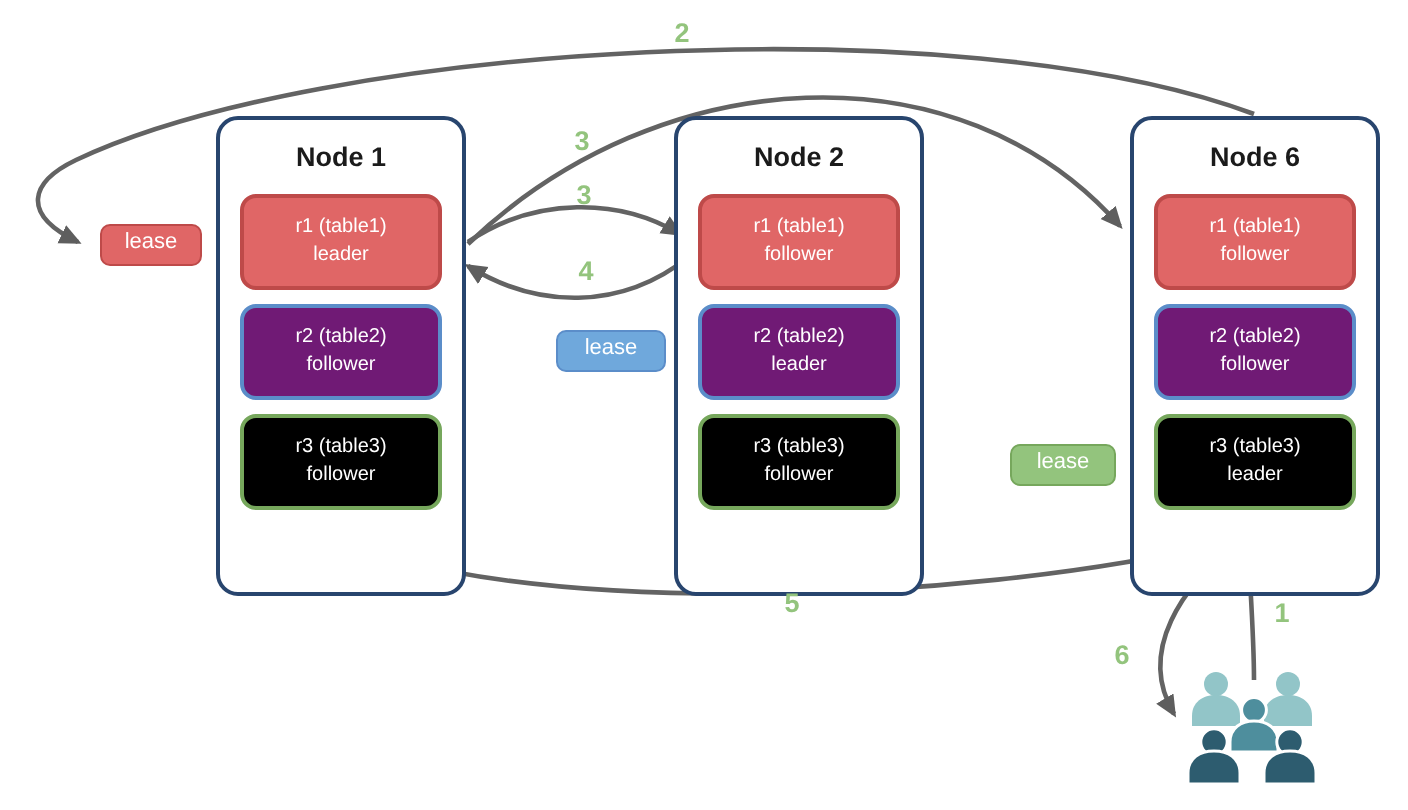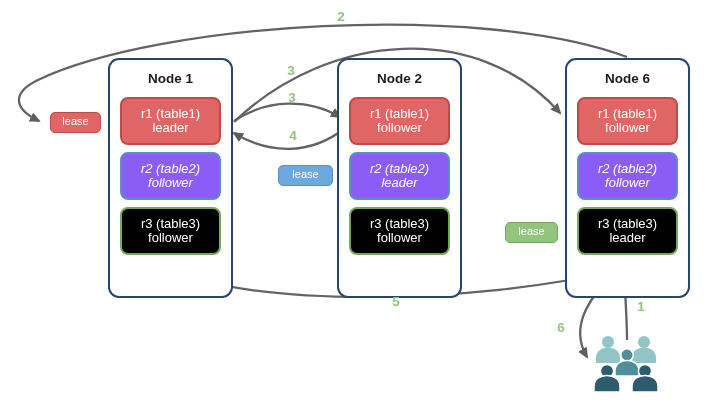--- a/index.html
+++ b/index.html
@@ -21,25 +21,25 @@
   .node-title {
     text-align:center; font-weight:bold; font-size:13.5px;
     color:#1b1b1b; margin-top:11px; margin-bottom:11px;
   }
 
   
   .replica {
     width:101px; height:48px; margin:0 auto 7px auto;
     border-radius:8px; box-sizing:border-box;
     display:flex; flex-direction:column; justify-content:center; align-items:center;
-    color:#ffffff; font-size:13px; line-height:14px; text-align:center;
+    color:#ffffff; font-size:10px; line-height:14px; text-align:center;
     border:2px solid transparent;
   }
   .replica.red   { background:#E06666; border-color:#BE4A49; }
-  .replica.blue  { background:#8b5cf6; border-color:#5B8DC9;font-style:italic; }
+  .replica.blue  { background:#701a75; border-color:#5B8DC9; }
   .replica.green { background:#000000; border-color:#76A75C; }
 
   
   .lease {
     position:absolute; box-sizing:border-box;
     color:#fff; font-size:11px; line-height:17px; text-align:center;
     border-radius:5px; border:1.5px solid transparent;
   }
   .lease.red   { background:#E06666; border-color:#BE4A49; left:50px;  top:112px; width:51px; height:21px; }
   .lease.blue  { background:#6FA8DC; border-color:#5B8DC9; left:278px; top:165px; width:55px; height:21px; }

